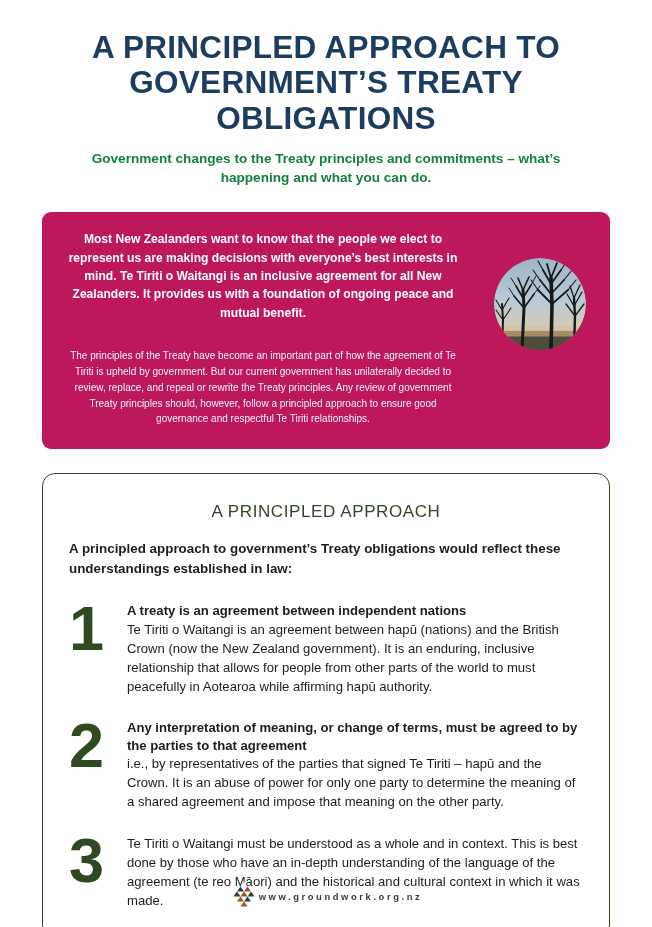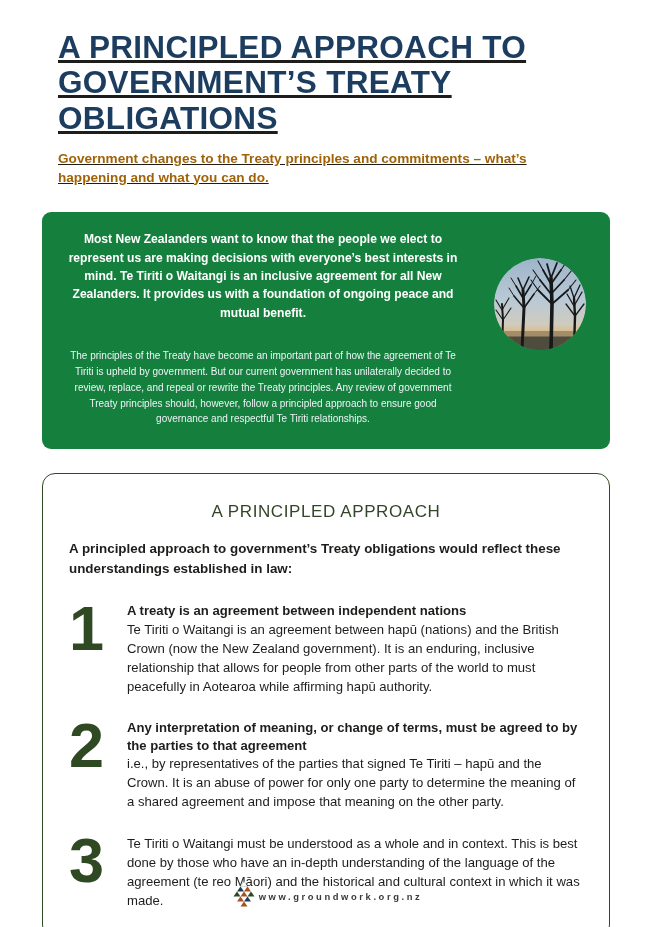--- a/index.html
+++ b/index.html
@@ -12,44 +12,44 @@
     background: #ffffff;
     font-family: "Liberation Sans", sans-serif;
     color: #1d1d1b;
     overflow: hidden;
     position: relative;
   }
 
   
   .page-header {
     padding: 30px 58px 0 58px;
-    text-decoration: underline;
+    text-align: center;
   }
   .main-title {
     font-size: 31.5px;
     line-height: 1.12;
     font-weight: bold;
     letter-spacing: 0.3px;
     color: #1c3d5f;
     margin: 0;
     text-transform: uppercase;
   }
   .subtitle {
     margin: 14px 0 0 0;
     font-size: 13.6px;
     line-height: 1.38;
     font-weight: bold;
-    color: #a16207;
+    color: #15803d;
   }
 
   
   .blue-panel {
     position: relative;
     margin: 25px 42px 0 42px;
-    background: #15803d;
+    background: #be185d;
     border-radius: 9px;
     padding: 18px 26px 22px 26px;
     color: #ffffff;
     box-sizing: border-box;
   }
   .blue-panel-text-wrap {
     width: 390px;
     position: relative;
     z-index: 2;
   }

